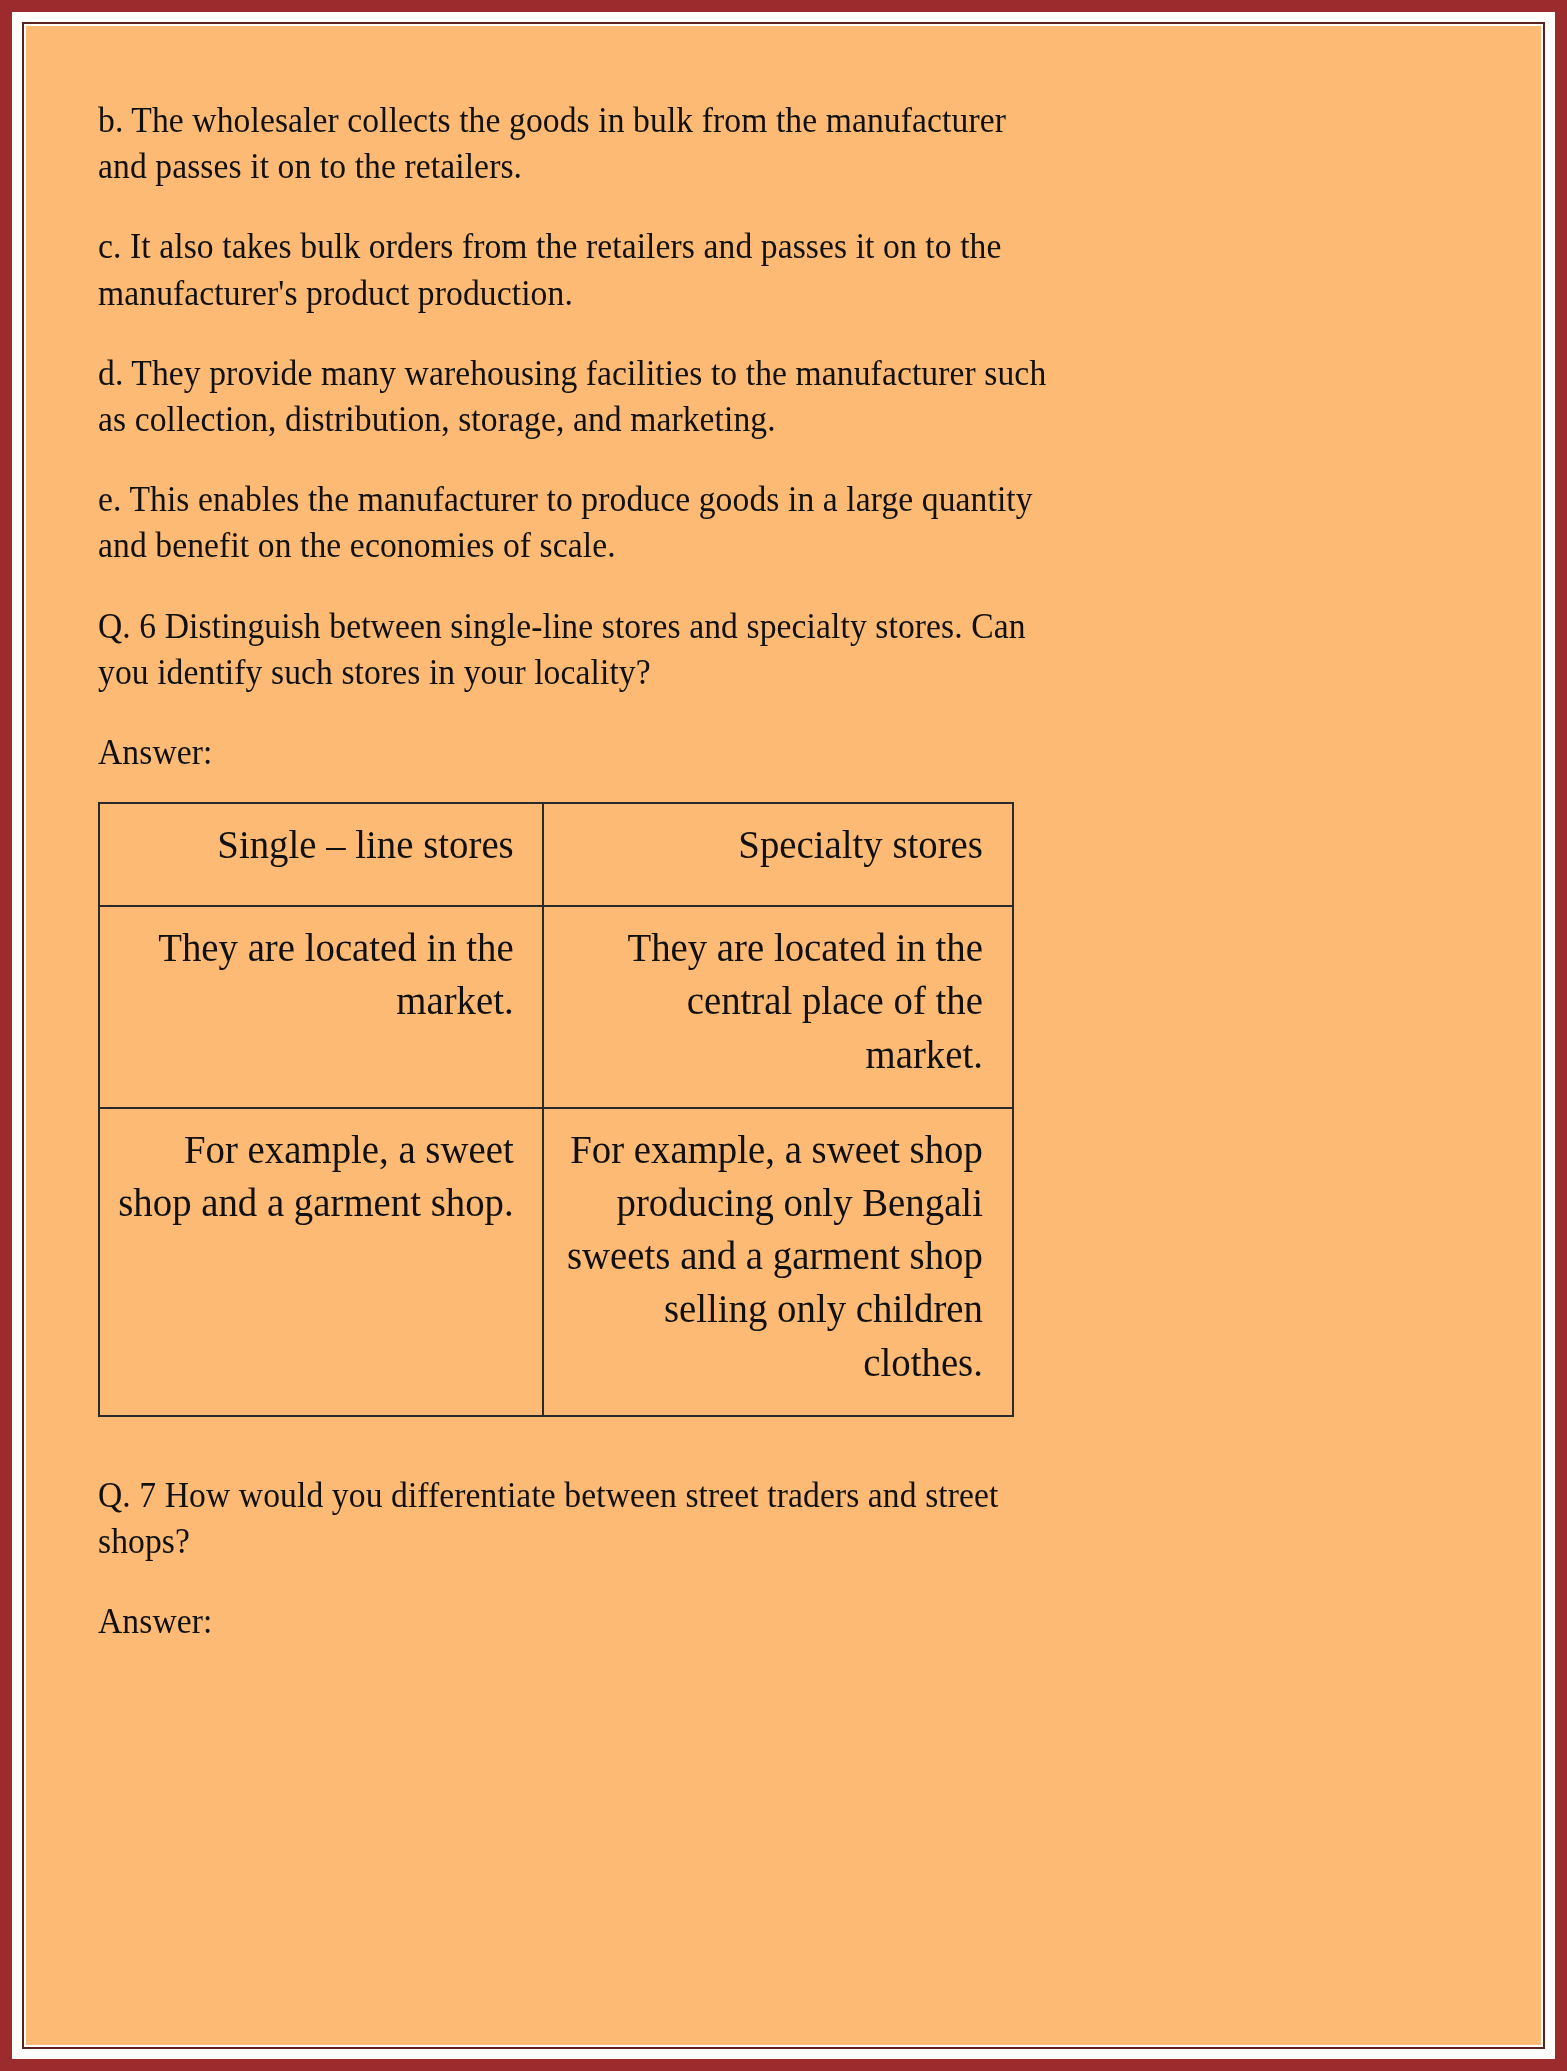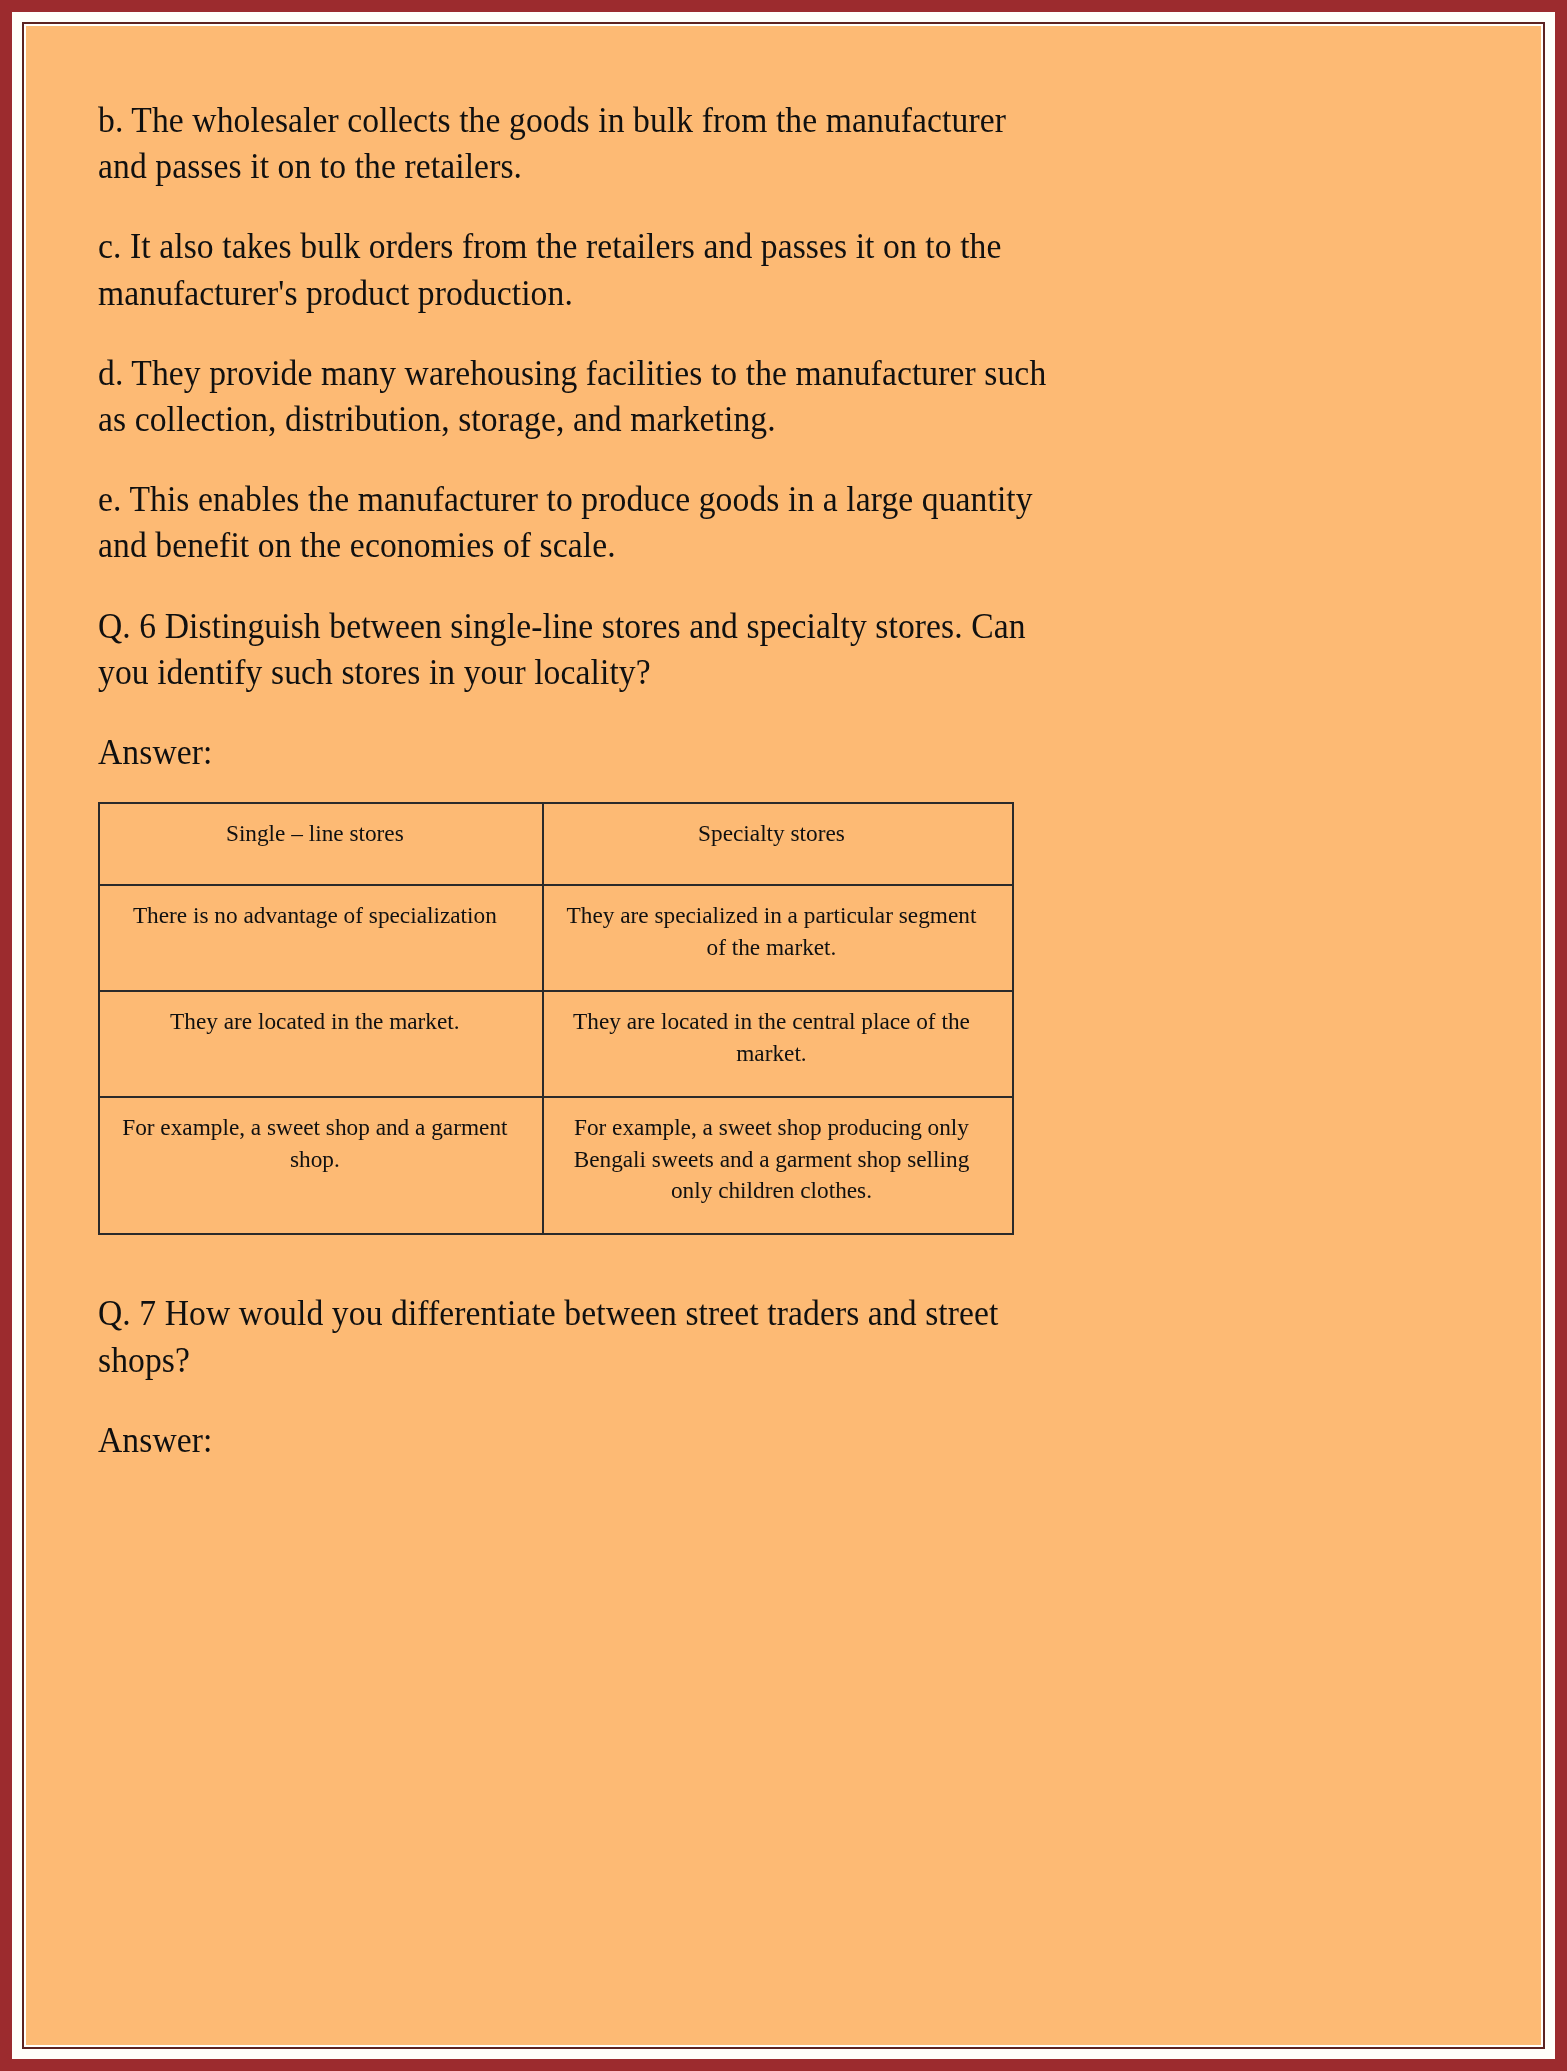--- a/index.html
+++ b/index.html
@@ -68,25 +68,25 @@
   }
   table.compare {
     border-collapse: collapse;
     width: 914px;
     table-layout: fixed;
   }
   table.compare td, table.compare th {
     border: 2px solid #2a2a2a;
     vertical-align: top;
     padding: 14px 16px 26px 16px;
-    font-size: 24px;
+    font-size: 40px;
     line-height: 1.33;
     color: #101010;
     font-weight: normal;
-    text-align: center;
+    text-align: right;
   }
   table.compare th {
     padding-bottom: 34px;
   }
   table.compare col.c1 { width: 444px; }
   table.compare col.c2 { width: 470px; }
   .cell-inner {
     display: block;
     transform: scaleX(0.97);
     transform-origin: left top;
@@ -123,28 +123,20 @@
                 <span class="cell-inner">Single – line stores</span>
               </th>
               <th>
                 <span class="cell-inner">Specialty stores</span>
               </th>
             </tr>
           </thead>
           <tbody>
             <tr>
               <td>
-                <span class="cell-inner">There is no advantage of specialization</span>
-              </td>
-              <td>
-                <span class="cell-inner">They are specialized in a particular segment of the market.</span>
-              </td>
-            </tr>
-            <tr>
-              <td>
                 <span class="cell-inner">They are located in the market.</span>
               </td>
               <td>
                 <span class="cell-inner">They are located in the central place of the market.</span>
               </td>
             </tr>
             <tr>
               <td>
                 <span class="cell-inner">For example, a sweet shop and a garment shop.</span>
               </td>

